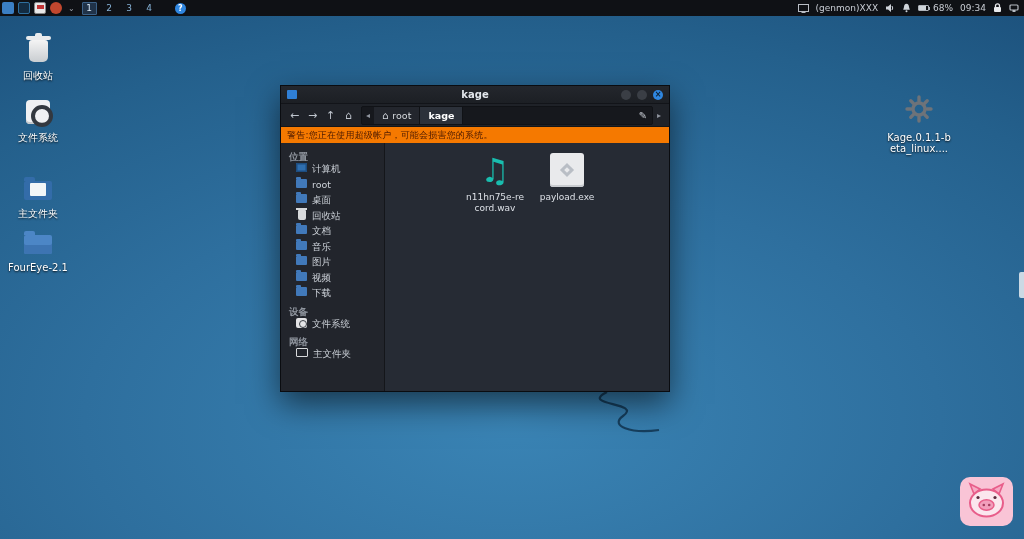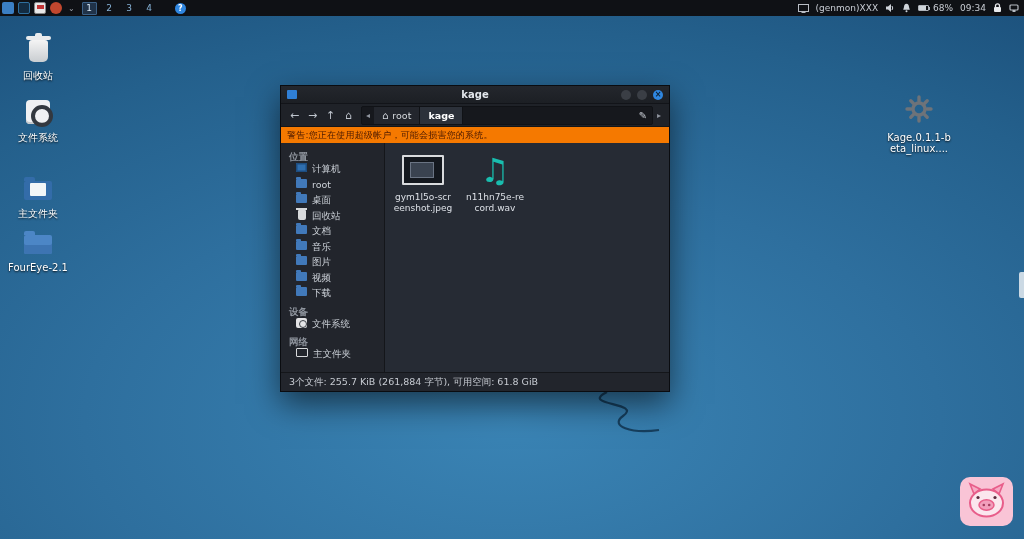--- a/index.html
+++ b/index.html
@@ -269,38 +269,35 @@
           <span>文件系统</span>
         </div>
       <div class="side-h">网络</div>
       <div class="side-item">
           <span class="si si-network"></span>
           <span>主文件夹</span>
         </div>
     </div>
 
     <div class="filearea">
-      <div class="fileitem" style="left:7px;top:7px">
-        <div class="ficon">
-            <div class="thumb"></div>
-          </div>
-        <div class="fname">gym1l5o-screenshot.jpeg</div>
-      </div>
       <div class="fileitem" style="left:79px;top:7px">
         <div class="ficon">
             <span class="notei">♫</span>
           </div>
         <div class="fname">n11hn75e-record.wav</div>
       </div>
-    </div>
-  </div>
-
-  <div class="statusbar">
-    <span>3个文件: 255.7 KiB (261,884 字节), 可用空间: 61.8 GiB</span>
-  </div>
+      <div class="fileitem" style="left:151px;top:7px">
+        <div class="ficon">
+            <div class="exei"></div>
+          </div>
+        <div class="fname">payload.exe</div>
+      </div>
+    </div>
+  </div>
+
 </div>
 
 <svg class="squiggle" width="120" height="52" viewBox="0 0 120 52">
   <path d="M42 2 C14 16 78 12 58 26 C44 36 66 44 94 40" stroke="#113450" stroke-width="2.2" fill="none" opacity="0.85"></path>
 </svg>
 <div class="edge-tick"></div>
 
 <div class="pig">
   <svg width="53" height="49" viewBox="0 0 53 49">
     <rect x="0" y="0" width="53" height="49" rx="10" fill="#f9c4d6"></rect>

